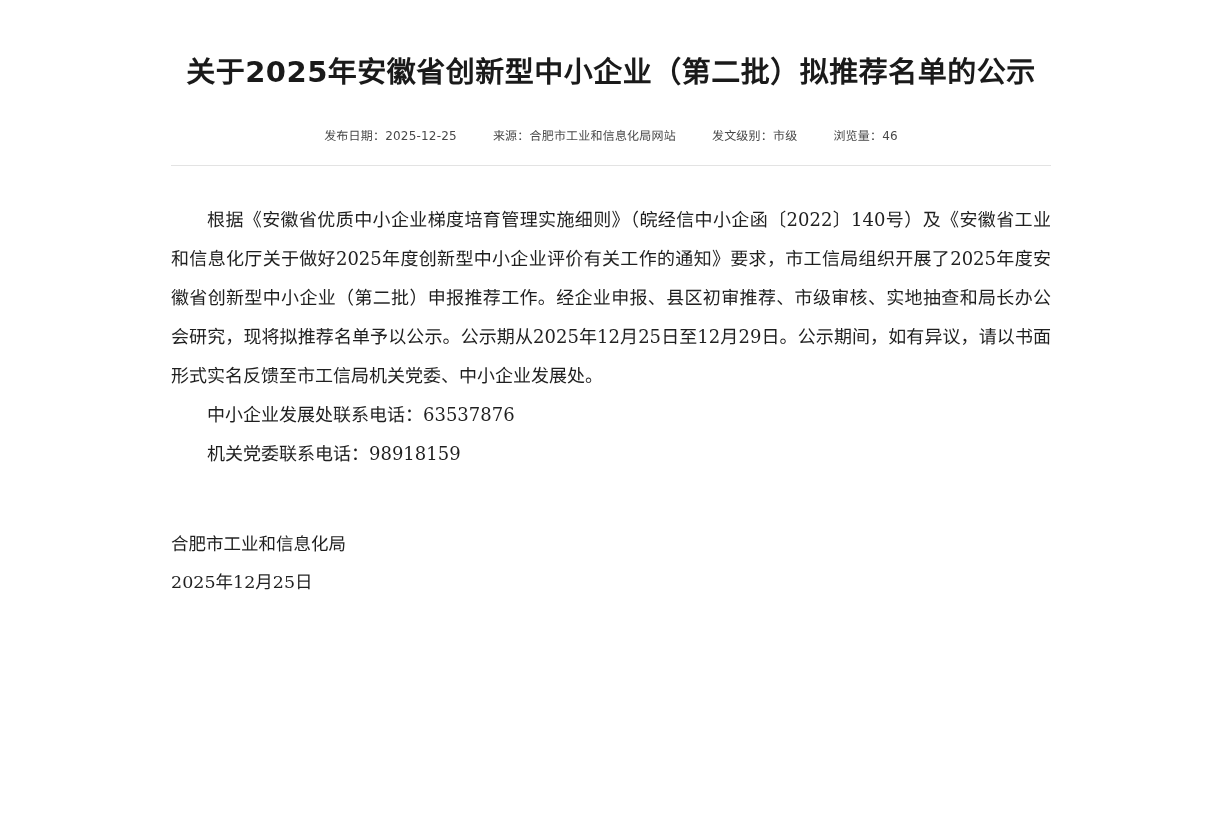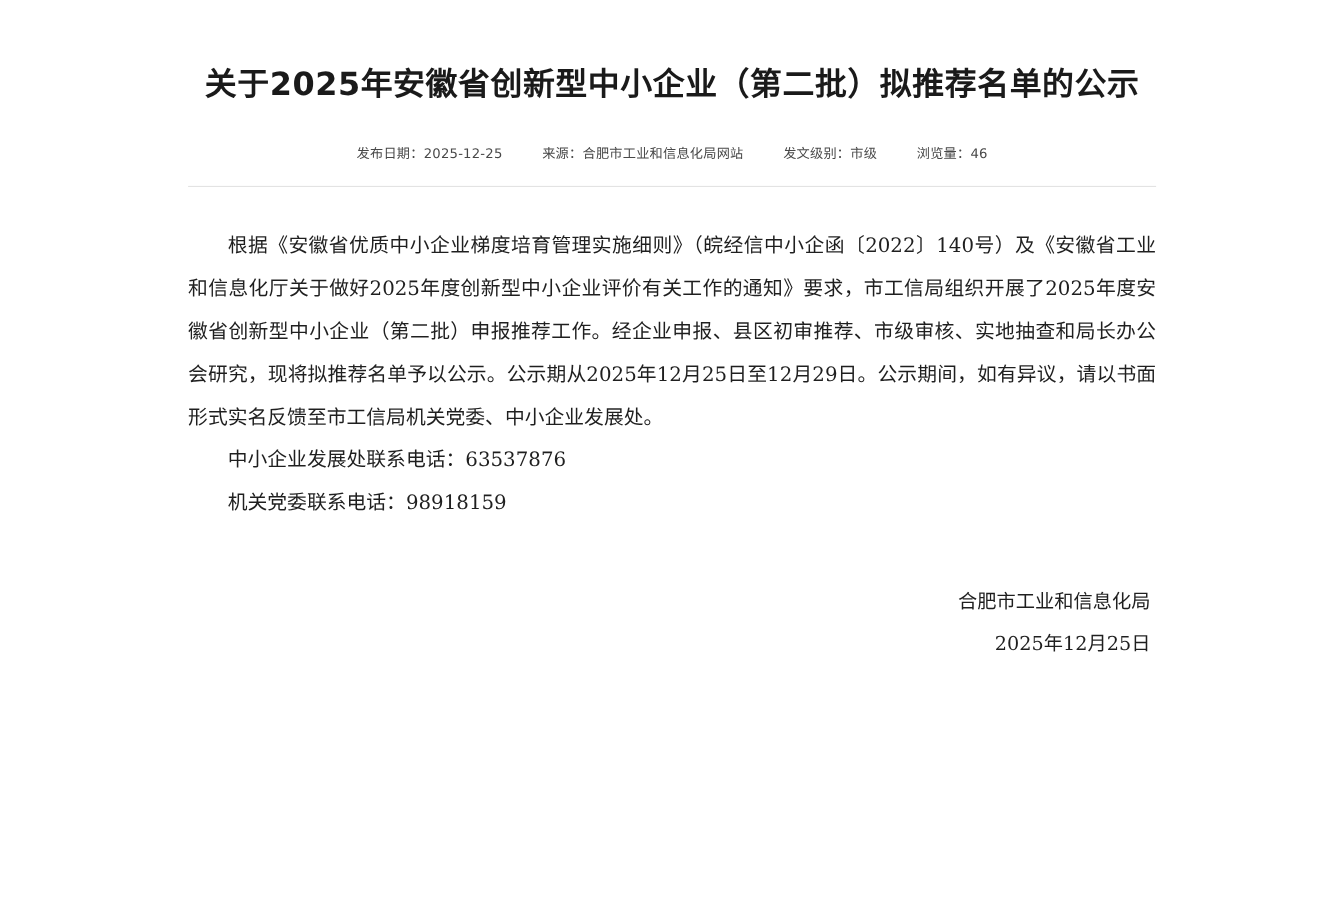--- a/index.html
+++ b/index.html
@@ -15,22 +15,22 @@
     overflow: hidden;
   }
   .page {
     width: 1222px;
     height: 817px;
     box-sizing: border-box;
     position: relative;
   }
   .article {
     width: 880px;
-    margin: 16px auto;
-    padding-top: 38px;
+    margin: 0 auto;
+    padding-top: 50px;
     box-sizing: border-box;
   }
   .title {
     font-family: "DejaVu Sans", "Liberation Sans", sans-serif;
     font-size: 29px;
     font-weight: bold;
     line-height: 44px;
     color: #1a1a1a;
     text-align: center;
     letter-spacing: 0.5px;
@@ -79,21 +79,20 @@
   .para-attach {
     text-indent: 2em;
     margin: 45px 0 0 0;
   }
   .signature {
     margin-top: 52px;
     font-family: "DejaVu Serif", "Liberation Serif", serif;
     font-size: 17.5px;
     line-height: 38px;
     color: #1f1f1f;
-    text-align: right;
     padding-right: 5px;
   }
   .signature div { white-space: nowrap; }
 </style>
 </head>
 <body>
 
 <div class="page">
   <div class="article">
 

